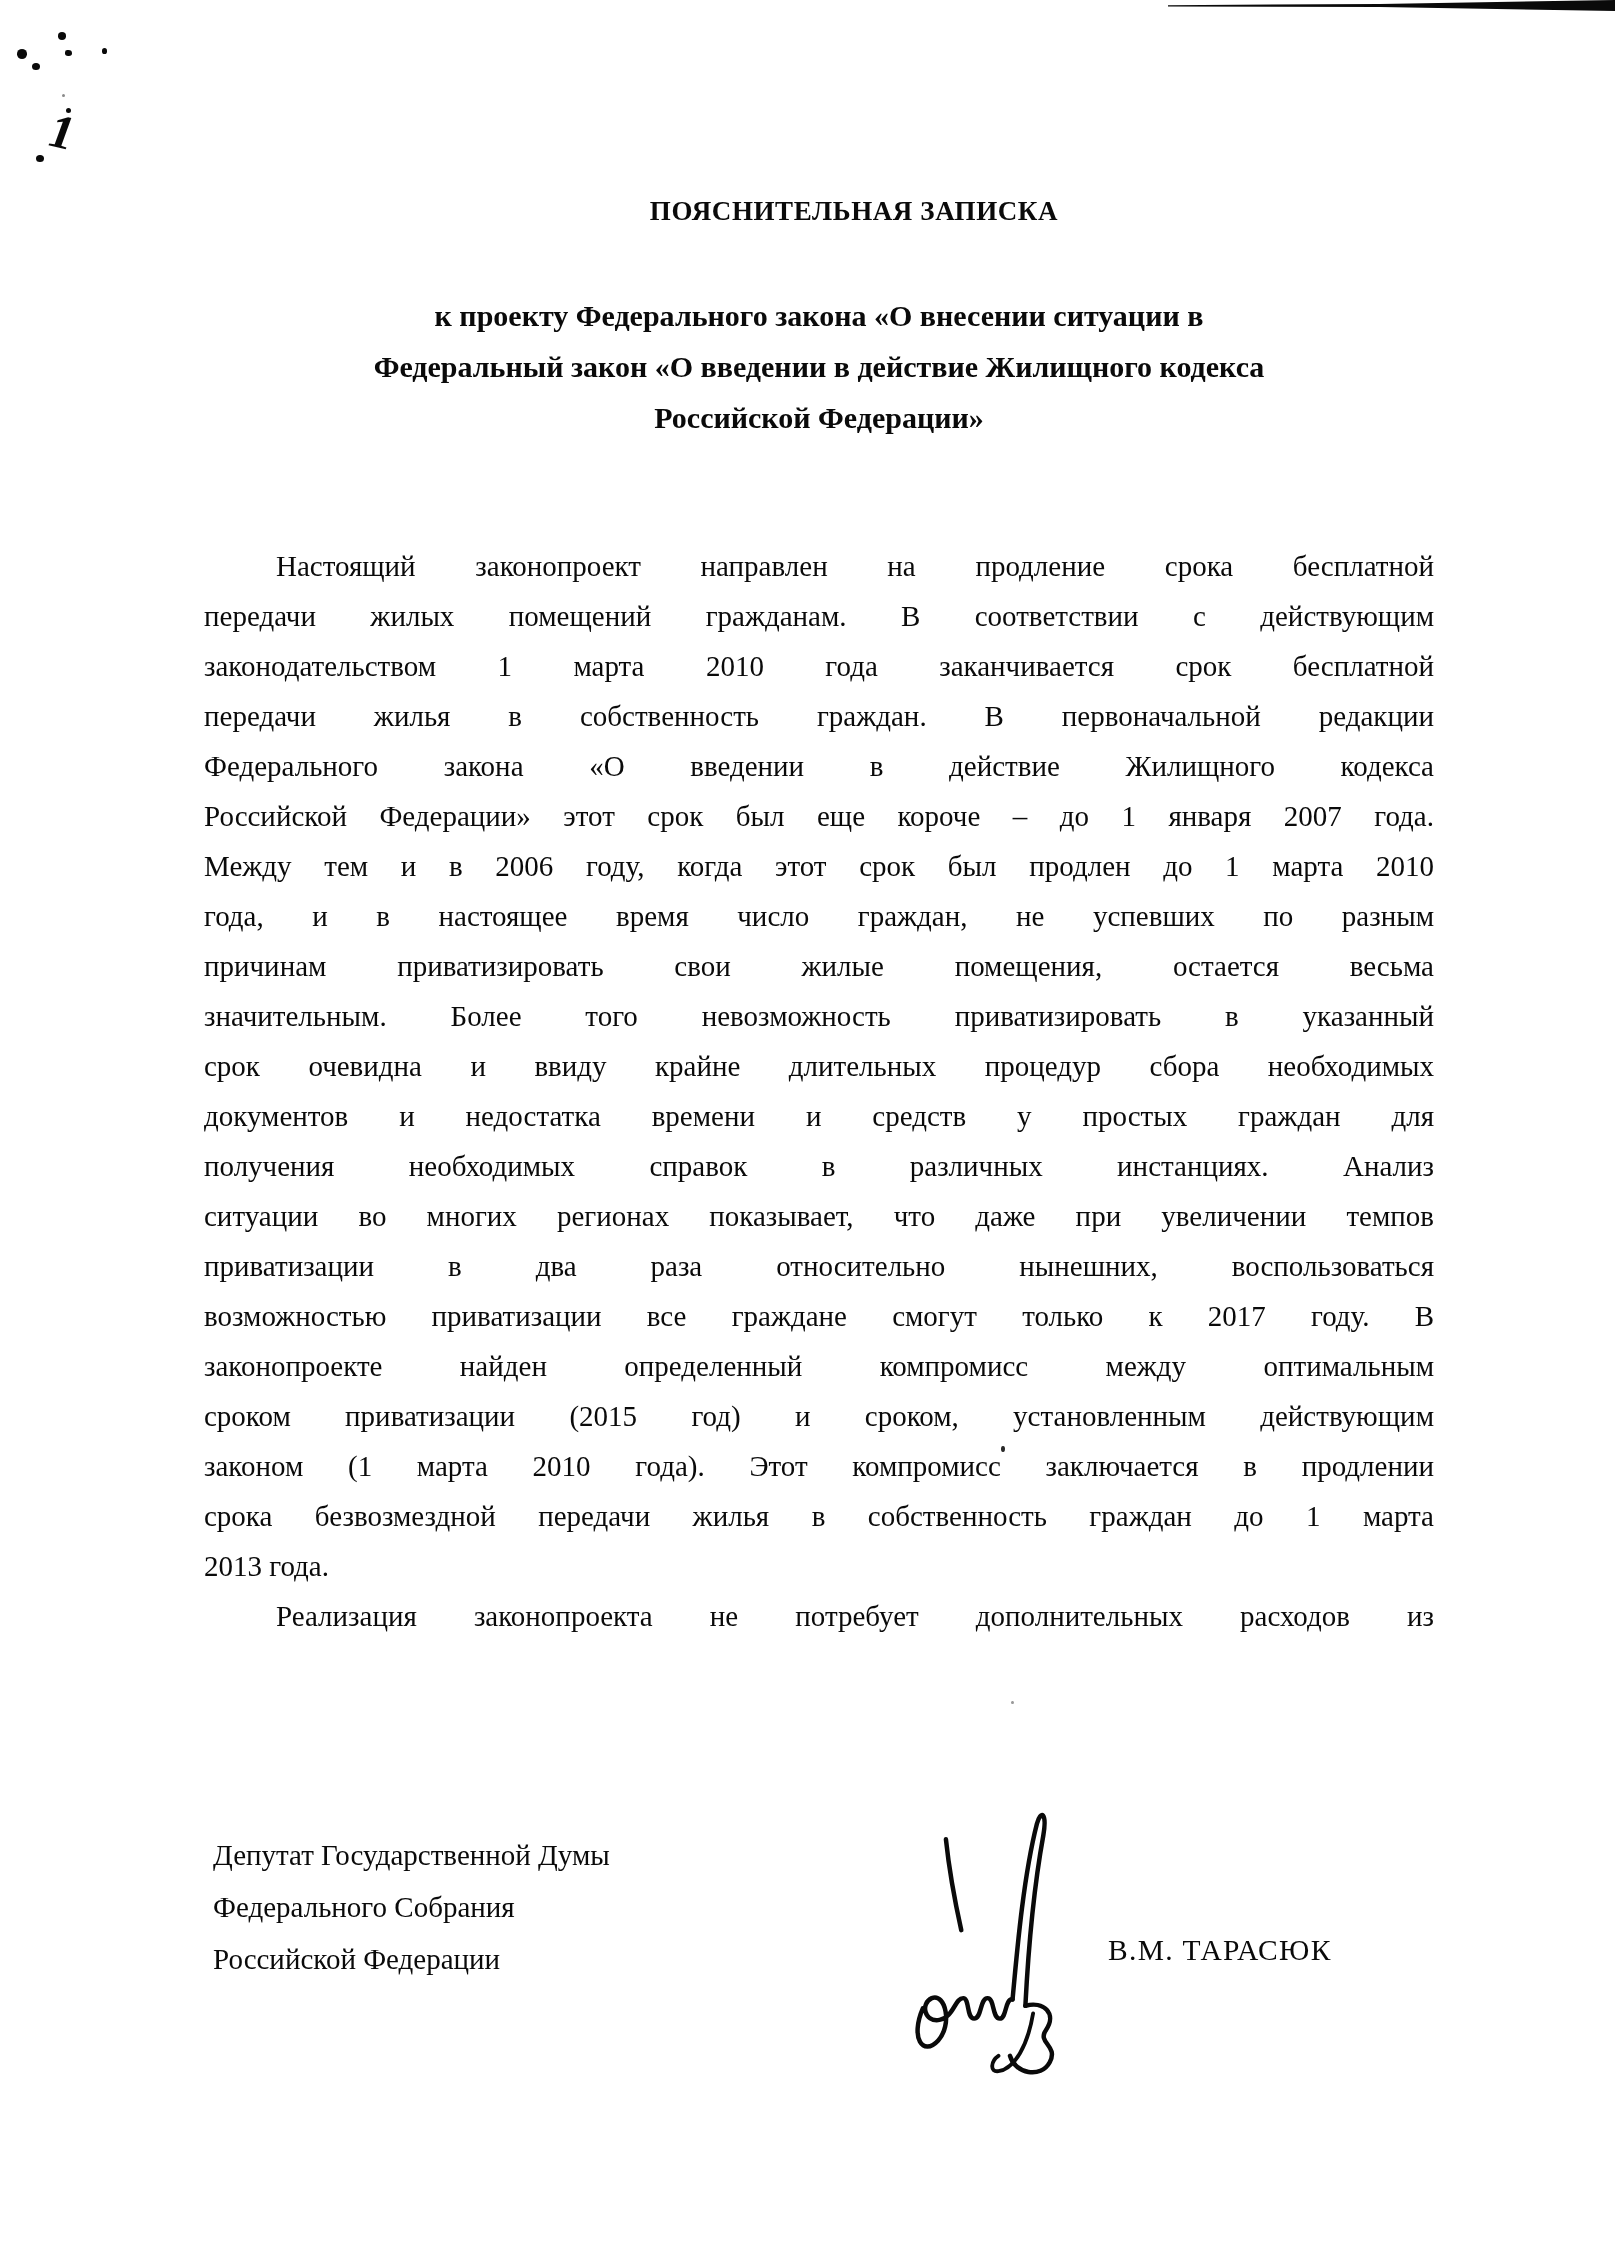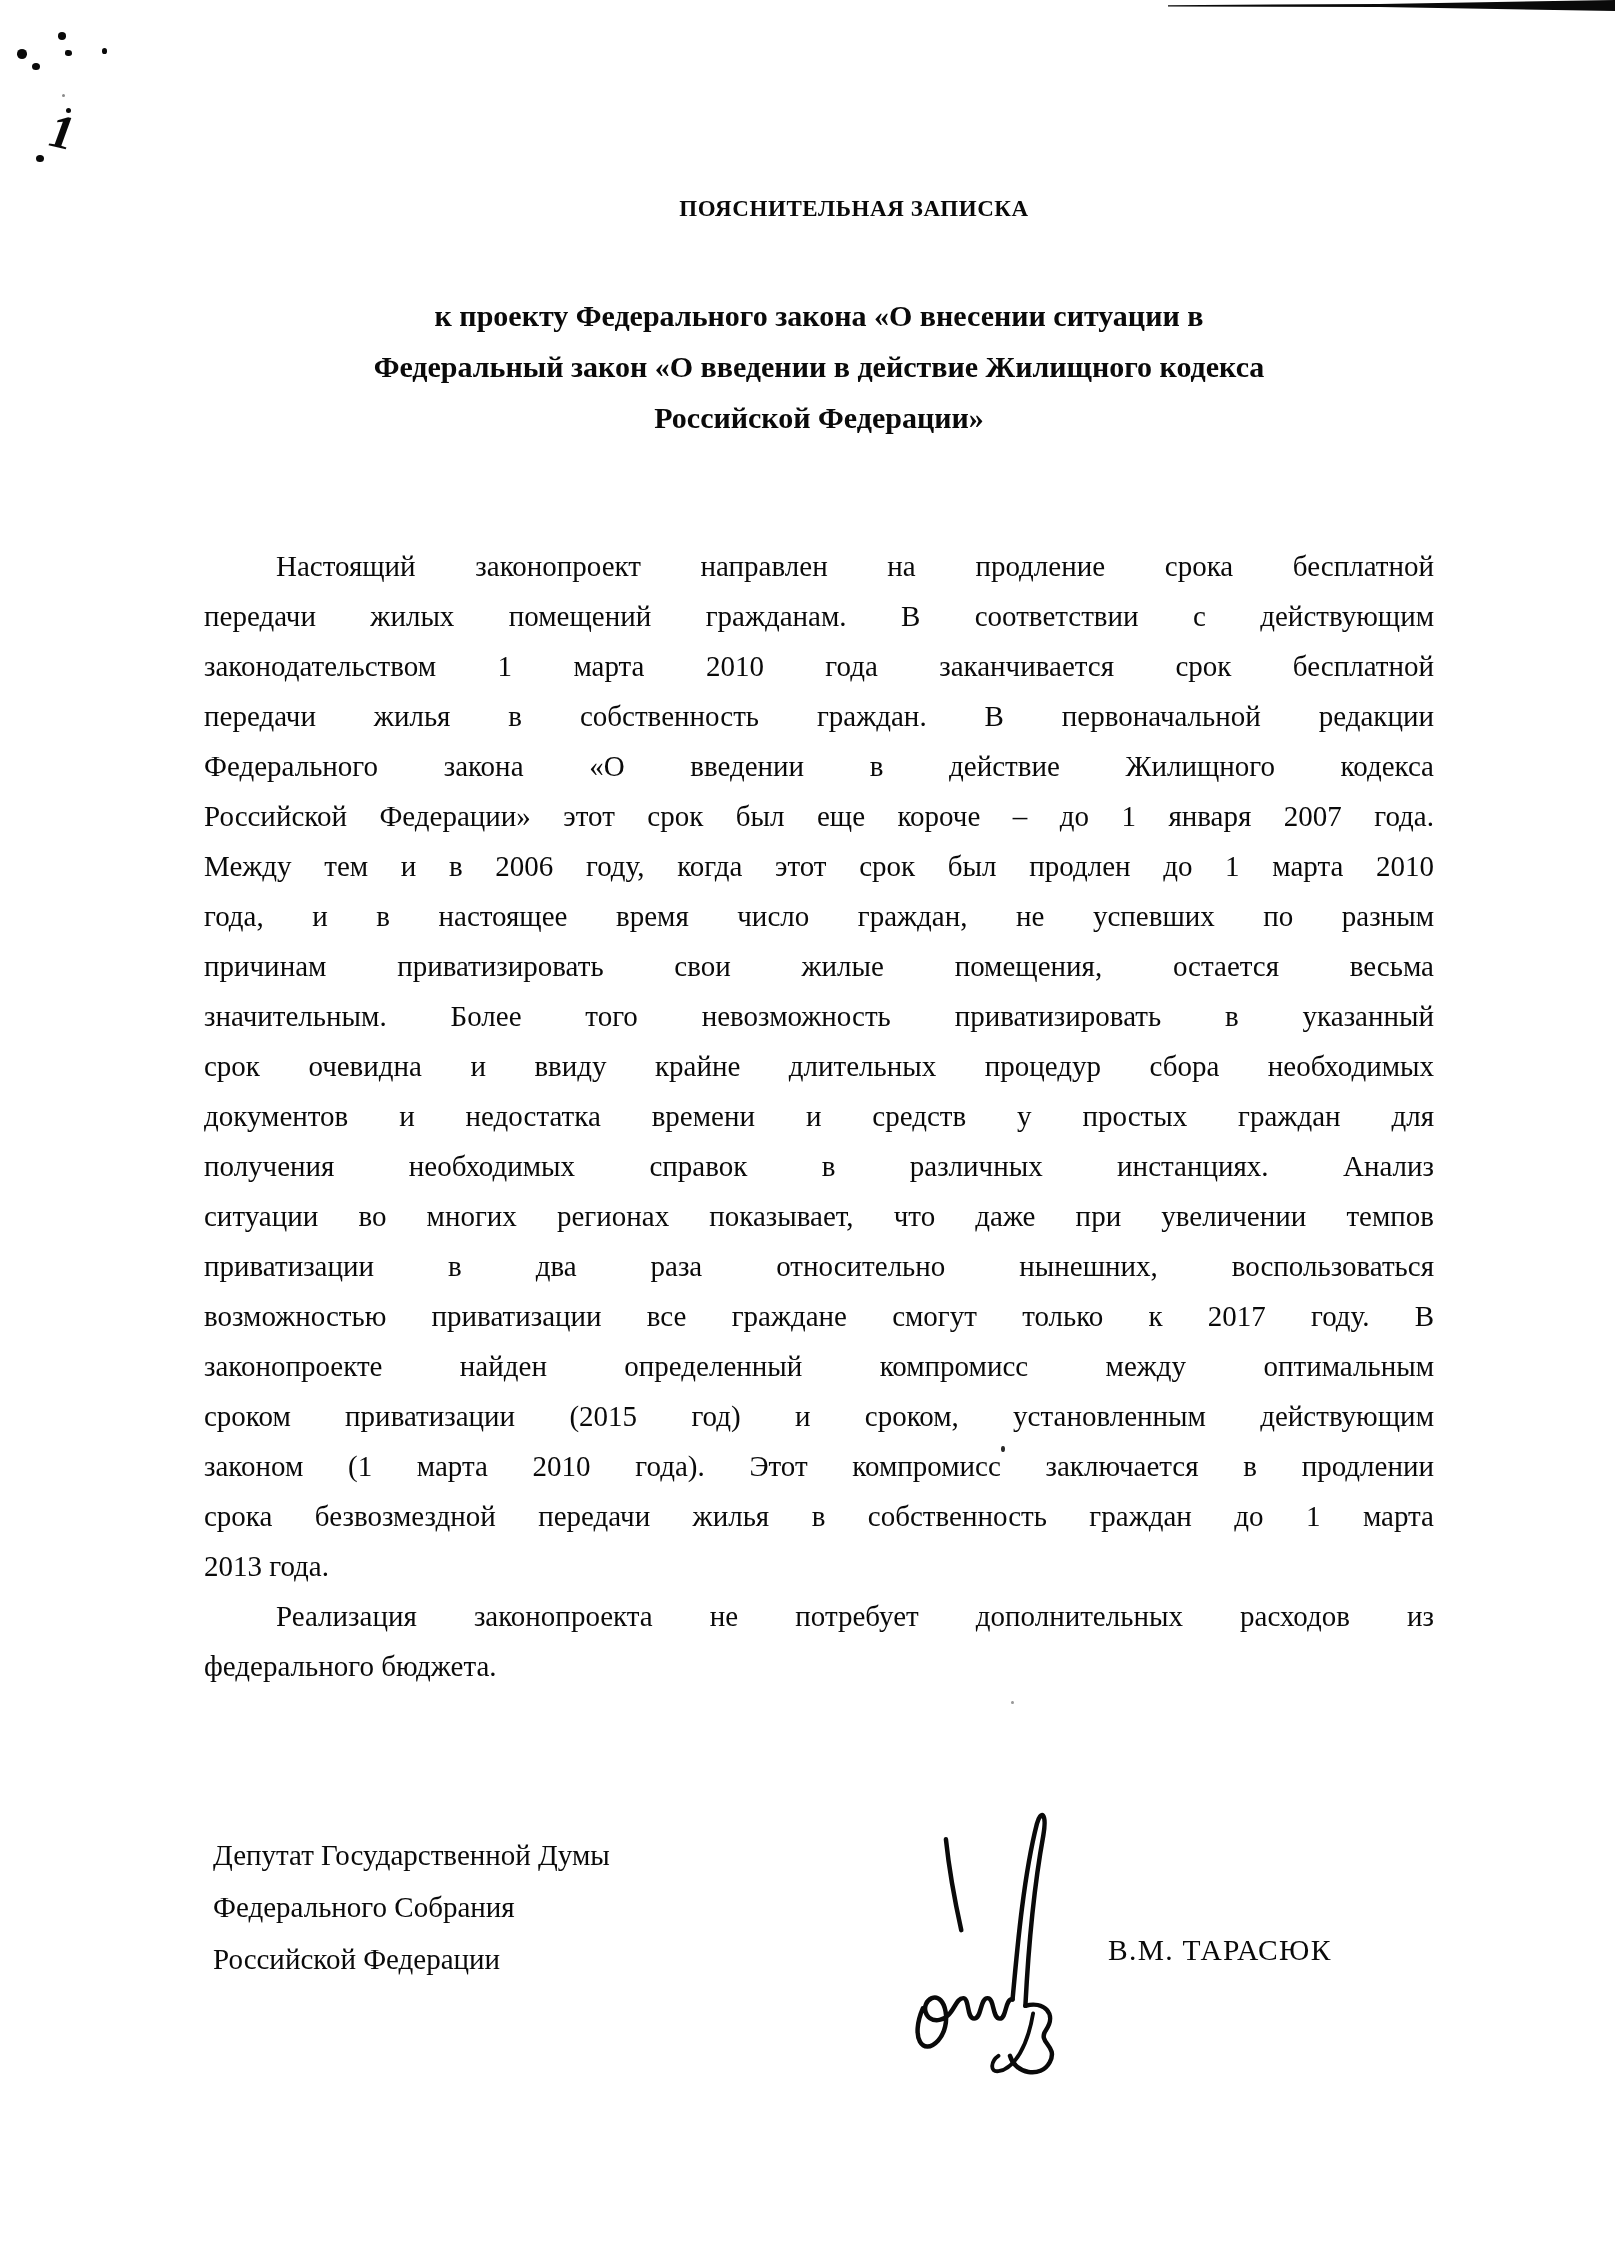--- a/index.html
+++ b/index.html
@@ -17,21 +17,21 @@
   .speck{position:absolute;background:#0a0a0a;border-radius:50%;}
   .corner-mark{
     position:absolute;left:50px;top:108px;
     font-size:48px;font-weight:bold;
     transform:rotate(13deg) skewX(-7deg);
     line-height:1;
   }
   
   .doc-title{
     position:absolute;left:204px;top:196px;width:1230px;
-    text-align:center;font-weight:bold;font-size:23px;
+    text-align:center;font-weight:bold;font-size:27px;
     letter-spacing:0.6px;transform:translateX(35px);
   }
   .doc-subtitle{
     position:absolute;left:204px;top:290px;width:1230px;
     text-align:center;font-weight:bold;font-size:30px;line-height:51px;
   }
   .body-block{
     position:absolute;left:204px;top:541px;width:1230px;
     font-size:29px;
   }
@@ -96,21 +96,20 @@
     <div class="body-line">получения необходимых справок в различных инстанциях. Анализ</div>
     <div class="body-line">ситуации во многих регионах показывает, что даже при увеличении темпов</div>
     <div class="body-line">приватизации в два раза относительно нынешних, воспользоваться</div>
     <div class="body-line">возможностью приватизации все граждане смогут только к 2017 году. В</div>
     <div class="body-line">законопроекте найден определенный компромисс между оптимальным</div>
     <div class="body-line">сроком приватизации (2015 год) и сроком, установленным действующим</div>
     <div class="body-line">законом (1 марта 2010 года). Этот компромисс заключается в продлении</div>
     <div class="body-line">срока безвозмездной передачи жилья в собственность граждан до 1 марта</div>
     <div class="body-line lastline">2013 года.</div>
     <div class="body-line indent">Реализация законопроекта не потребует дополнительных расходов из</div>
-    <div class="body-line lastline">федерального бюджета.</div>
   </div>
 
   <div class="tiny-dot" style="left:1001px;top:1446px;width:3.9px;height:6.4px;"></div>
   <div class="tiny-dot" style="left:1011px;top:1701px;width:2.6px;height:3.2px;background:#9a9a9a;"></div>
 
   <div class="sig-block">
     <div>Депутат Государственной Думы</div>
     <div>Федерального Собрания</div>
     <div>Российской Федерации</div>
   </div>

